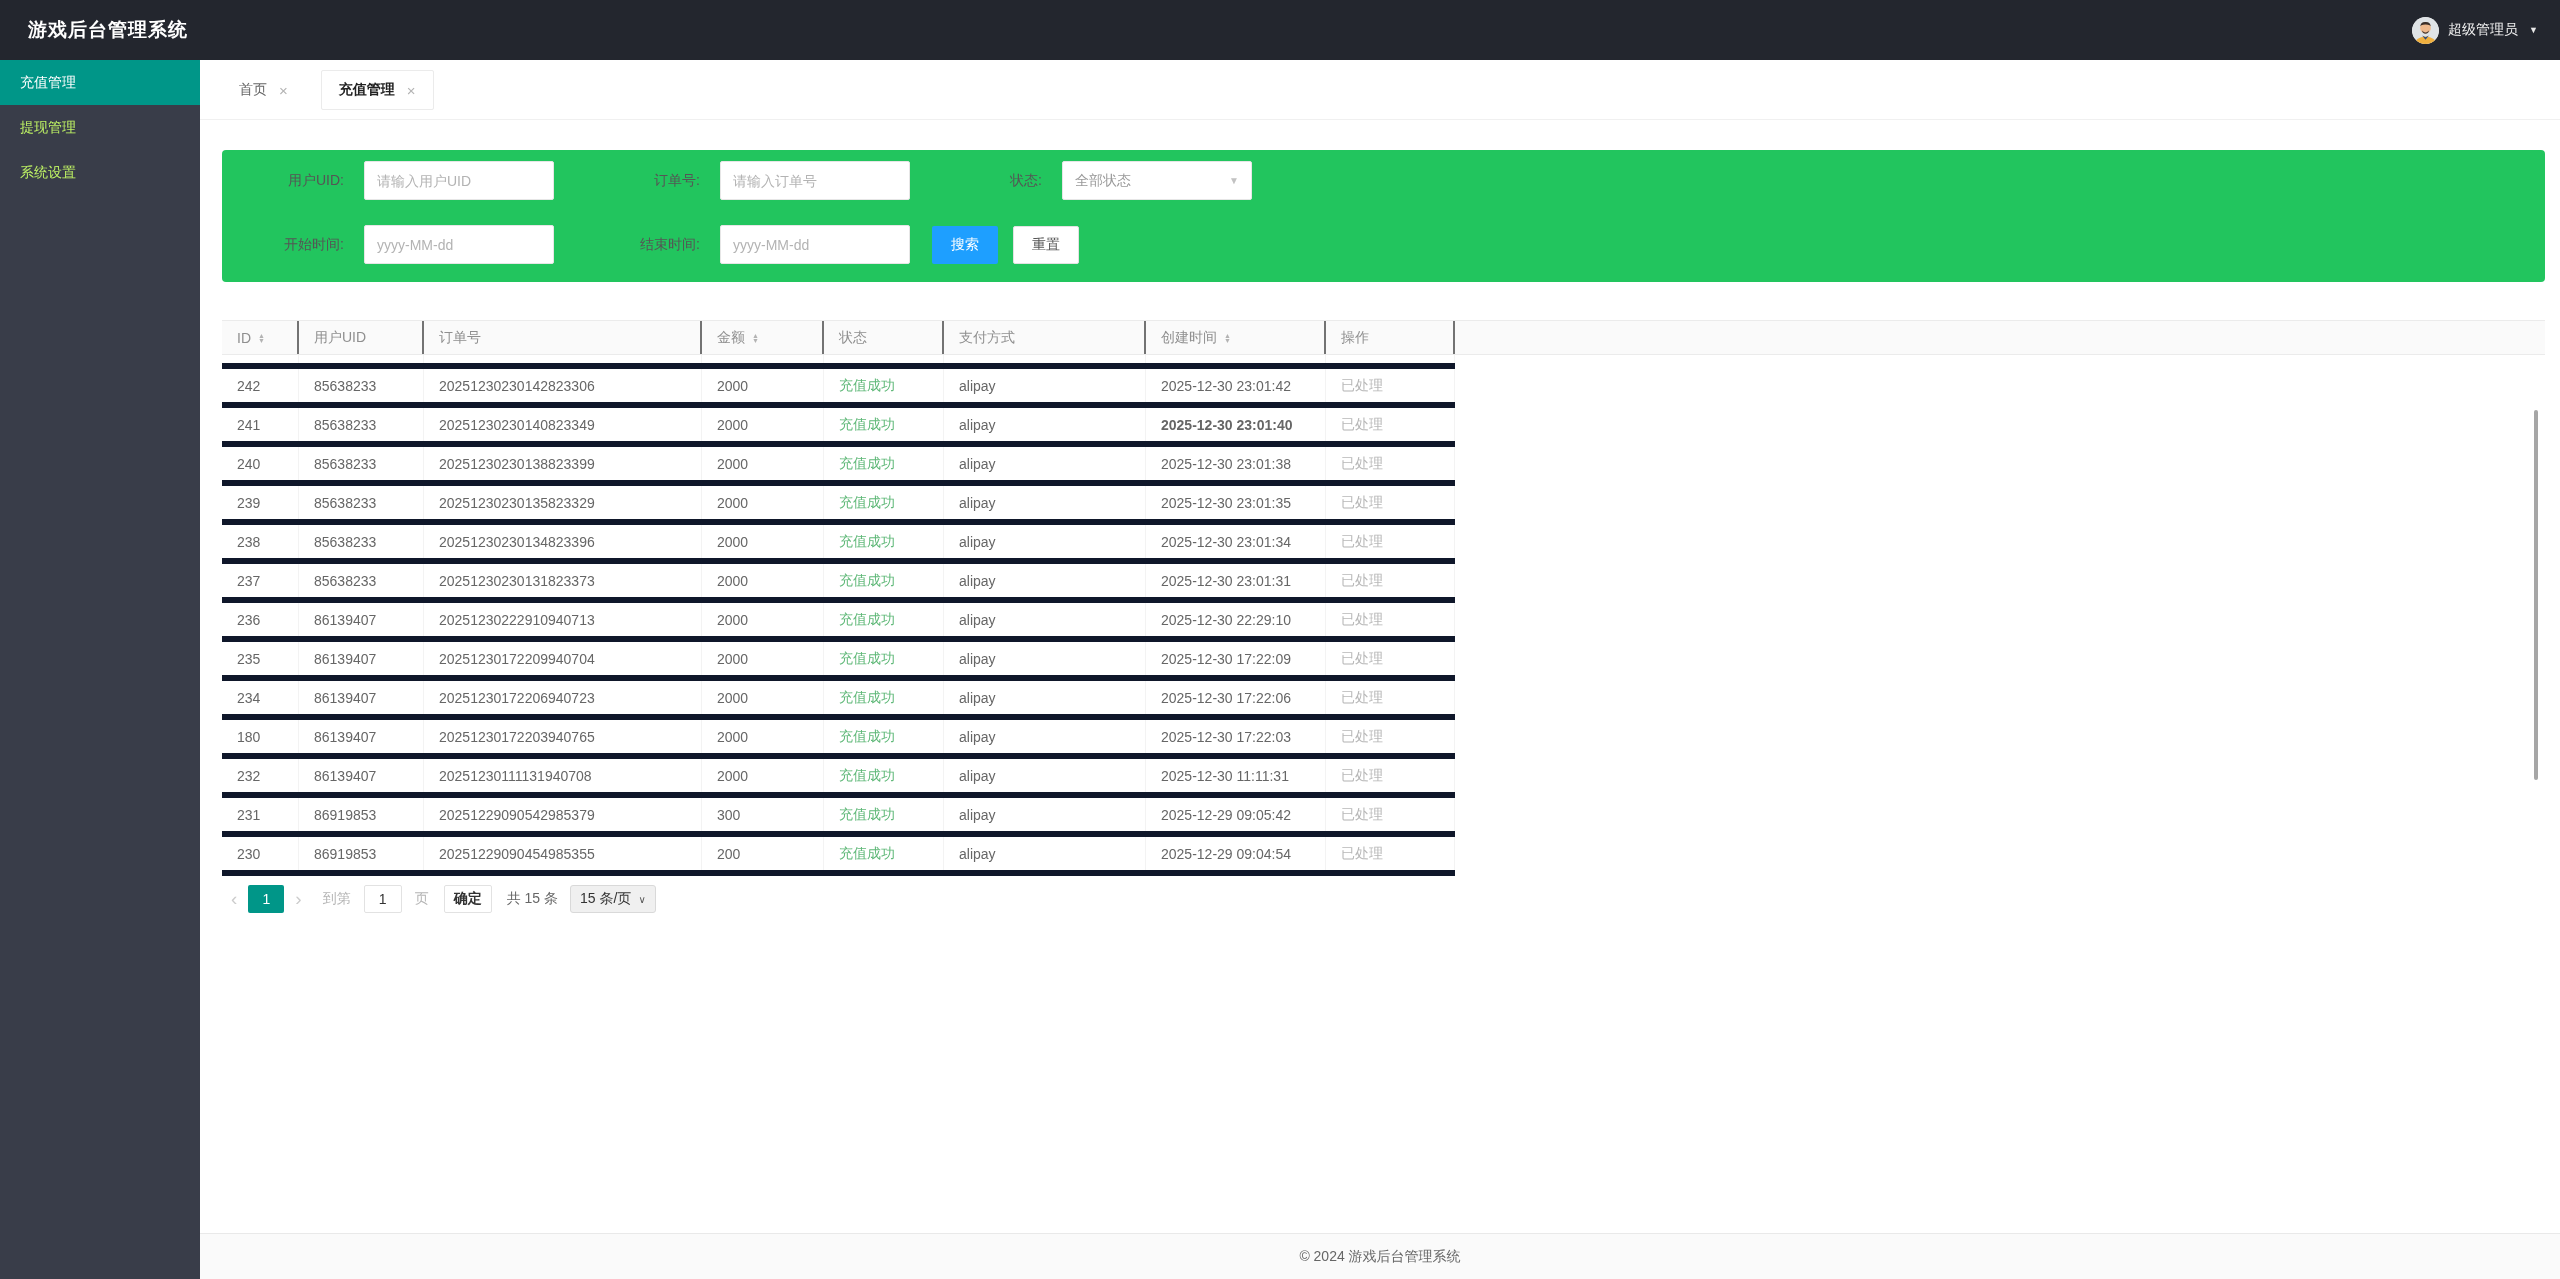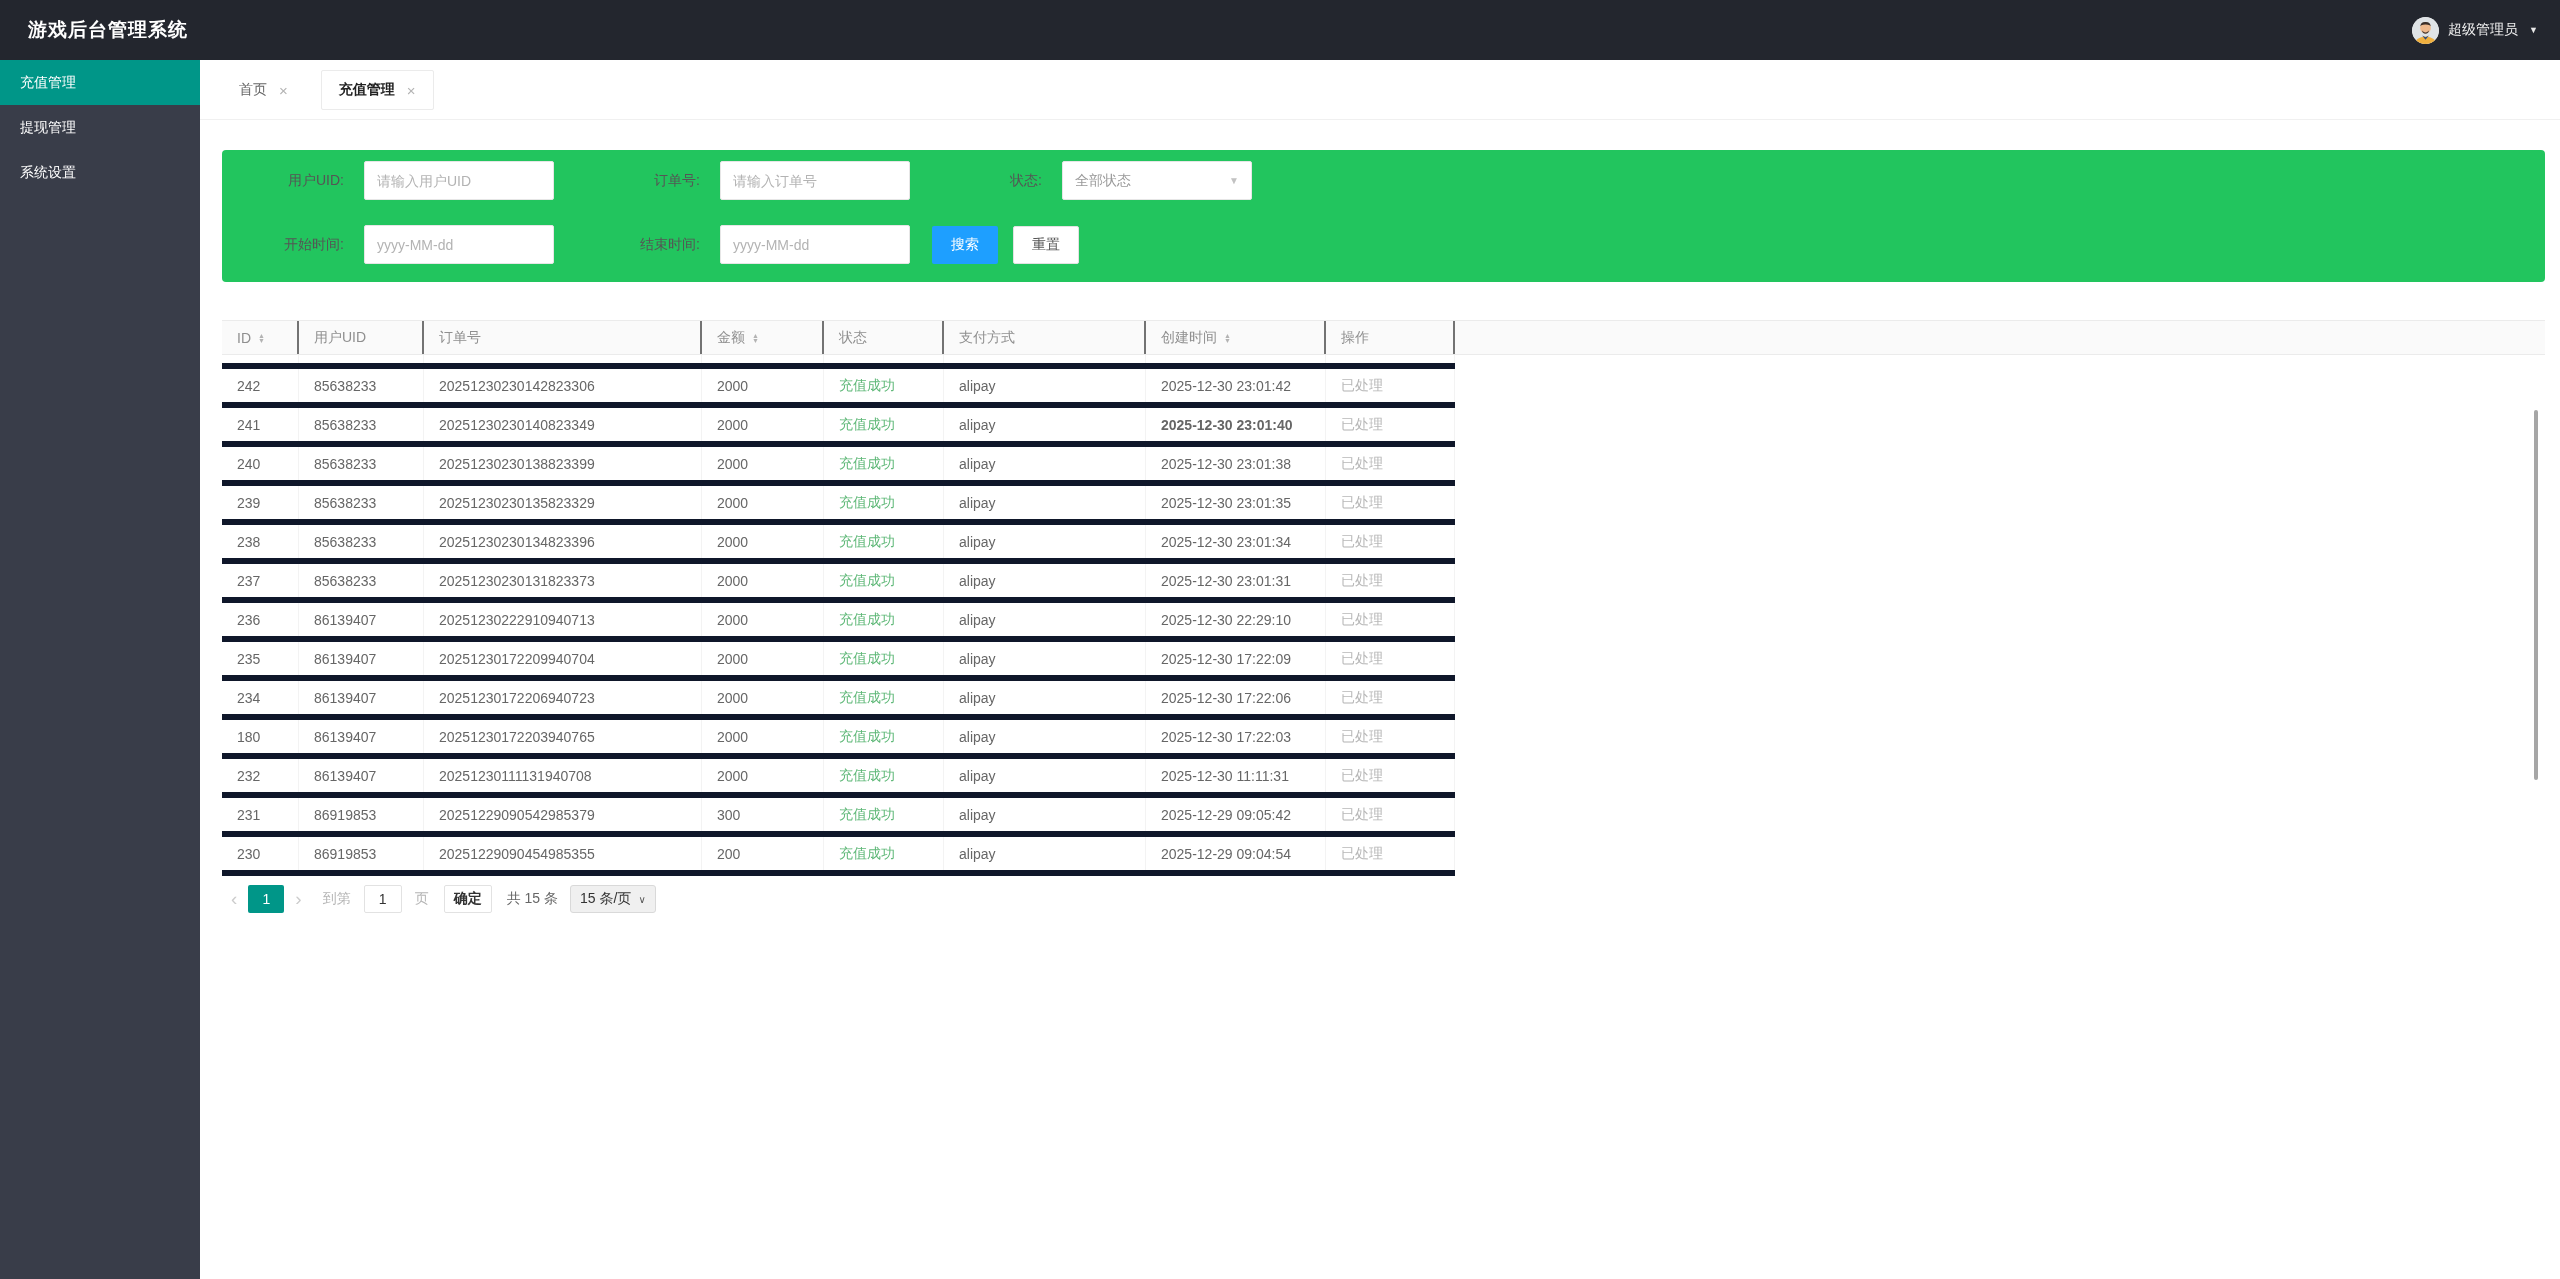--- a/index.html
+++ b/index.html
@@ -10,21 +10,21 @@
   .app-header { position:absolute; left:0; top:0; width:2560px; height:60px;
     background:#23262e; display:flex; align-items:center; justify-content:space-between; z-index:20; }
   .logo { color:#ffffff; font-size:19px; font-weight:bold; padding-left:28px; letter-spacing:1px; }
   .user-box { display:flex; align-items:center; gap:9px; padding-right:22px; cursor:pointer; }
   .avatar { width:27px; height:27px; border-radius:50%; overflow:hidden; background:#e3e3e3; flex:0 0 auto; }
   .user-name { color:#f1f1f1; font-size:14px; }
   .user-caret { color:#e8e8e8; font-size:9px; margin-left:2px; }
 
   
   .sidebar { position:absolute; left:0; top:60px; width:200px; height:1219px; background:#393d49; z-index:10; }
-  .side-item { height:45px; line-height:45px; padding-left:20px; font-size:14px; color:#ffffff; cursor:pointer; }
+  .side-item { height:45px; line-height:45px; padding-left:20px; font-size:14px; color:#bef264; cursor:pointer; }
   .side-item.active { background:#009688; color:#fff; }
 
   
   .content { position:absolute; left:200px; top:60px; width:2360px; height:1219px;
     background:#fff; display:flex; flex-direction:column; }
 
   
   .tabbar { height:60px; border-bottom:1px solid #f0f0f0; display:flex; align-items:flex-start;
     padding-left:22px; background:#fff; flex:0 0 auto; }
   .tab { margin-top:10px; height:40px; display:inline-flex; align-items:center; gap:12px;
@@ -345,14 +345,17 @@
     <input class="pg-input" value="1" style="">
     <span class="pg-text">页</span>
     <button class="pg-confirm">确定</button>
     <span class="pg-total">共 15 条</span>
     <span class="pg-size">
       <span>15 条/页</span>
       <span class="pg-caret">∨</span>
     </span>
   </div>
 
+  <div class="app-footer">
+    <span>© 2024 游戏后台管理系统</span>
+  </div>
 
 </div>
 
 </body></html>

